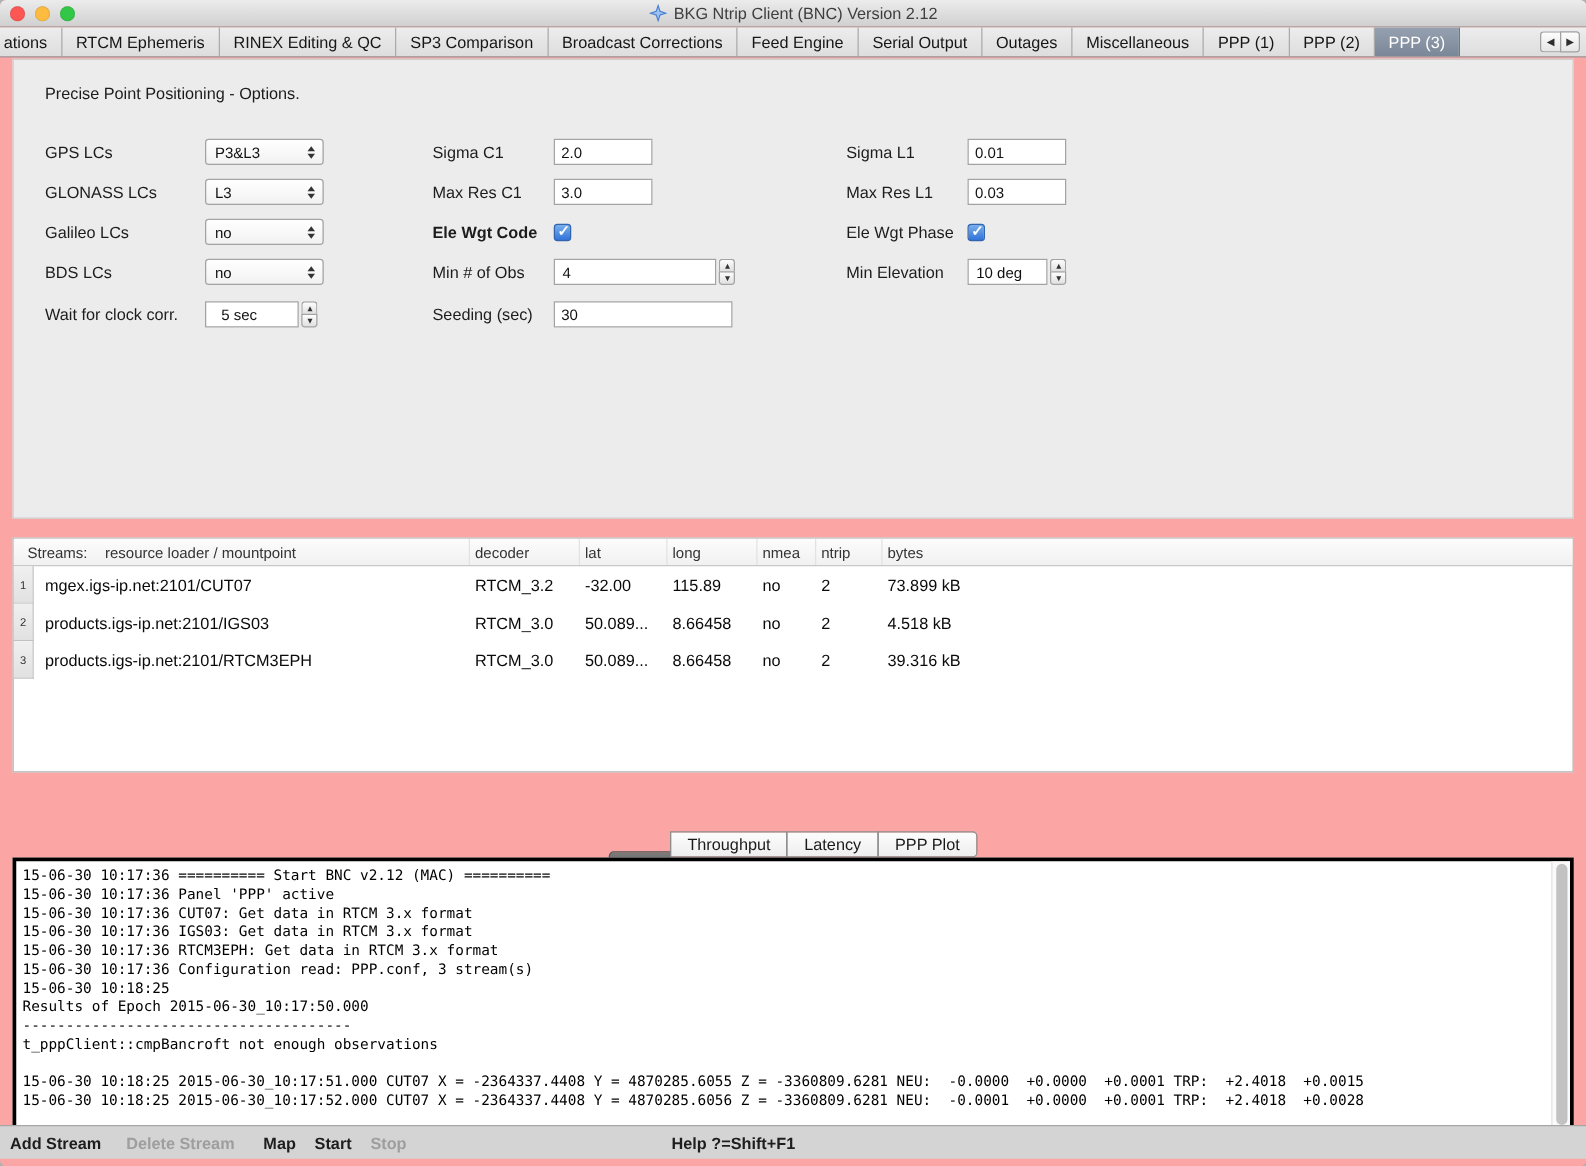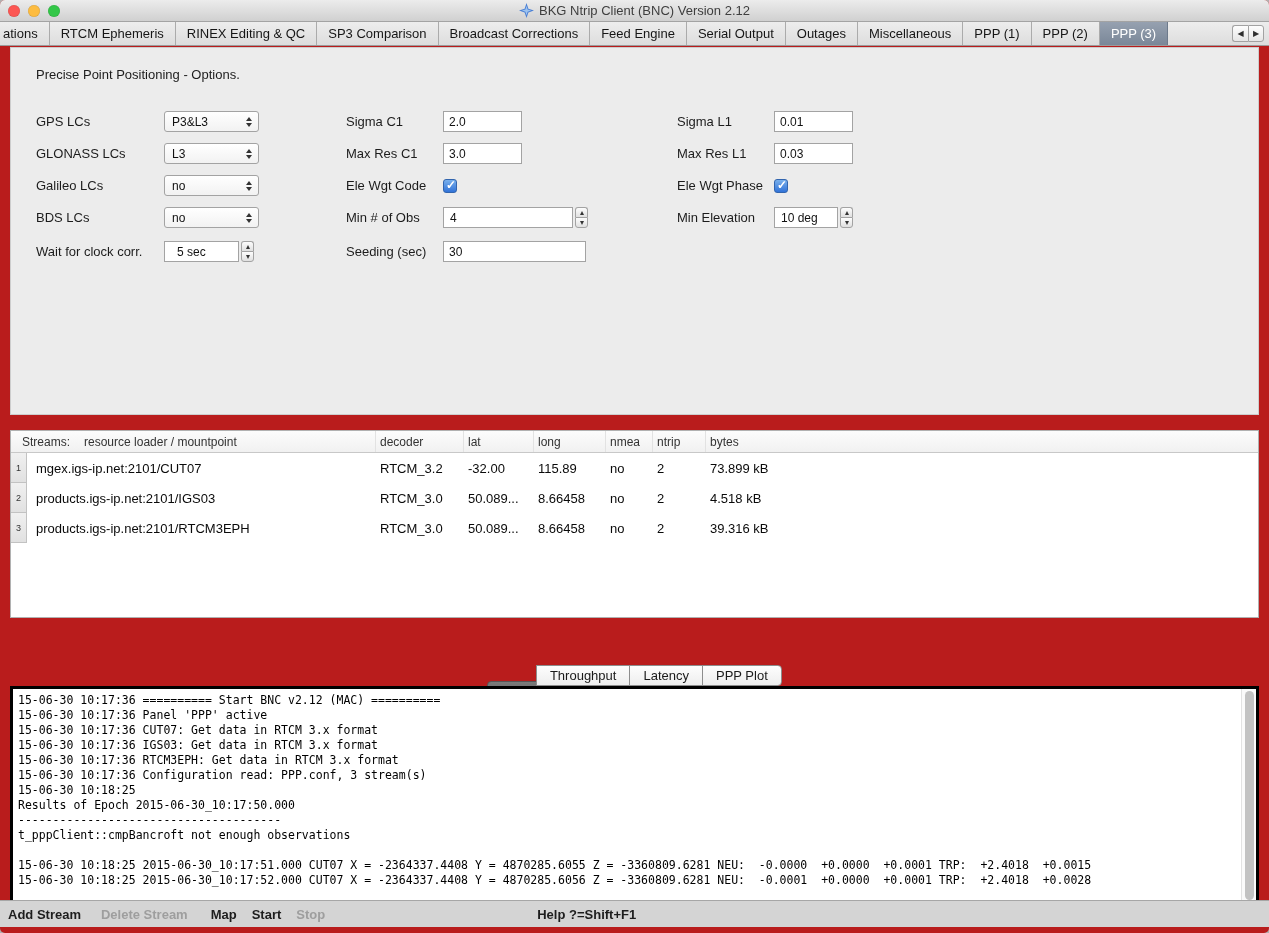--- a/index.html
+++ b/index.html
@@ -1,18 +1,18 @@
 <!DOCTYPE html>
 <html><head>
 <meta charset="utf-8">
 <style>
   * { margin:0; padding:0; box-sizing:border-box; }
   html,body { width:1269px; height:933px; overflow:hidden; }
   body { font-family:"Liberation Sans", sans-serif; background:#b0b0b0; }
-  .window { position:relative; width:1269px; height:933px; background:#b91c1c; border-radius:5px; overflow:hidden; }
+  .window { position:relative; width:1269px; height:933px; background:#fca5a5; border-radius:5px; overflow:hidden; }
 
   
   .titlebar { position:absolute; top:0; left:0; width:100%; height:22px;
     background:linear-gradient(#ececec,#d0d0d0); border-bottom:1px solid #a3a3a3;
     display:flex; align-items:center; }
   .traffic { position:absolute; left:8px; top:5px; display:flex; gap:8px; }
   .tl { width:12px; height:12px; border-radius:50%; box-shadow:inset 0 0 1px rgba(0,0,0,.35); }
   .tl.red { background:#fc5753; } .tl.yellow { background:#fdbc40; } .tl.green { background:#33c748; }
   .title { margin:0 auto; font-size:13px; color:#3e3e3e; display:flex; align-items:center; gap:5px; }
 
@@ -196,21 +196,21 @@
           </span>
       </div>
     </div>
 
     <span class="opt-label" style="left:335px; top:63px;">Sigma C1</span>
     <input class="tinput" style="left: 432px; top: 63px; width: 79px;" value="2.0">
 
     <span class="opt-label" style="left:335px; top:95px;">Max Res C1</span>
     <input class="tinput" style="left: 432px; top: 95px; width: 79px;" value="3.0">
 
-    <span class="opt-label" style="left:335px; top:127px;">Ele Wgt Code</span>
+    <span class="opt-label" style="left:335px; top:127px;font-weight:bold;">Ele Wgt Code</span>
     <span class="checkbox" style="left:432px; top:131px;"></span>
 
     <span class="opt-label" style="left:335px; top:159px;">Min # of Obs</span>
     <div class="spinwrap" style="left:432px; top:159px;">
       <div class="spinfield" style="width:130px;">4</div>
       <div class="stepper">
         <span class="stepbtn up">
             <span class="arr-up"></span>
           </span>
         <span class="stepbtn down">

